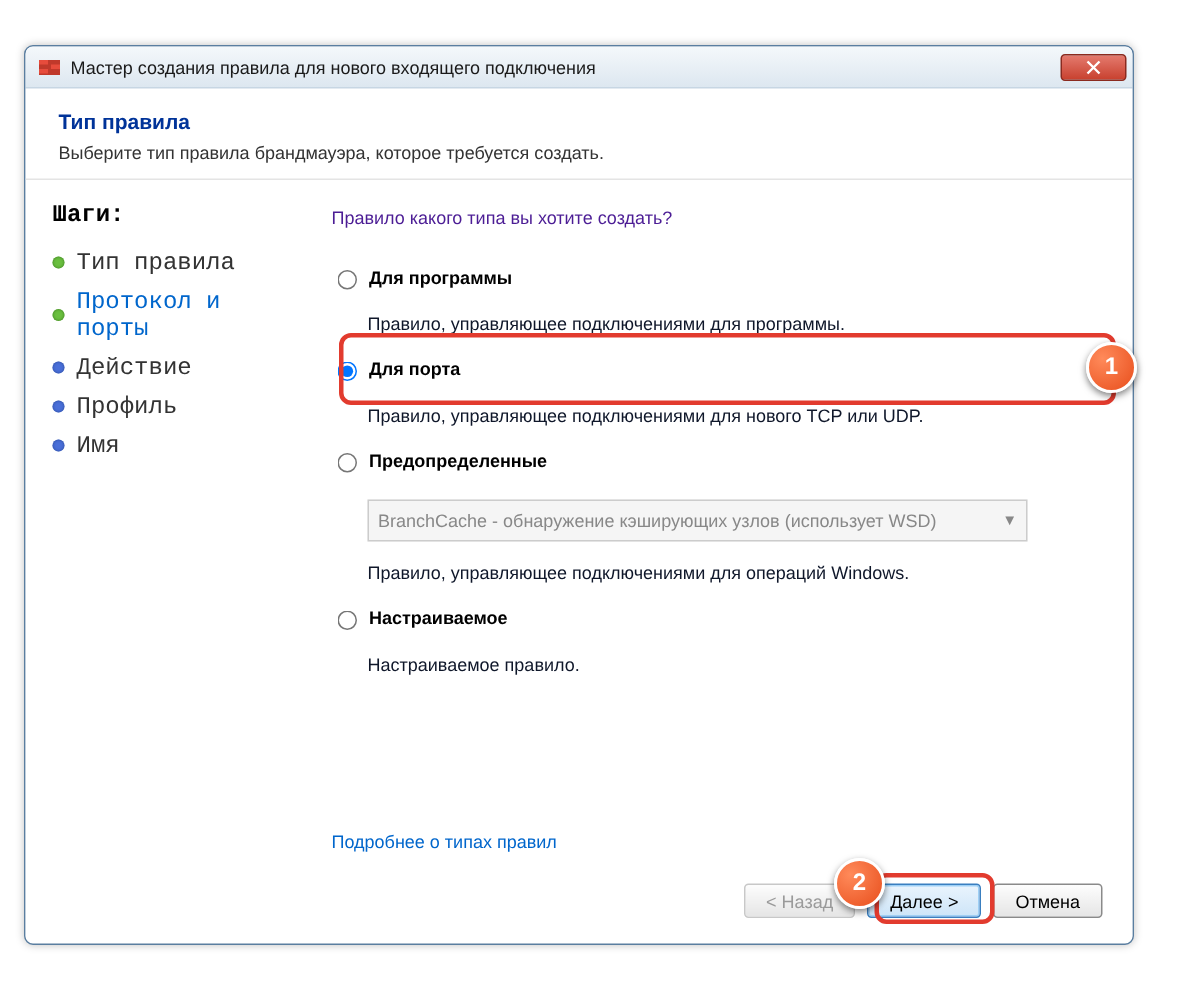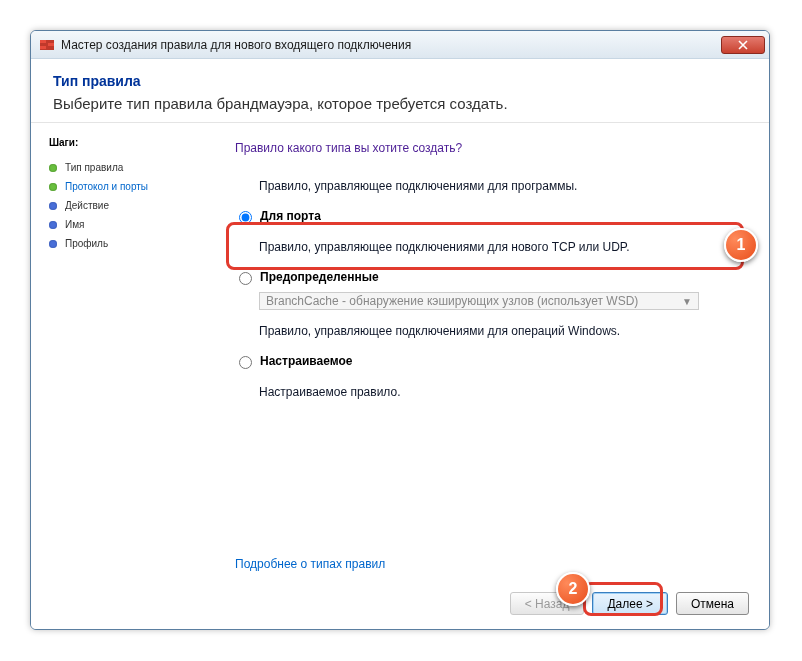--- a/index.html
+++ b/index.html
@@ -7,21 +7,21 @@
     font-family: "Segoe UI", Tahoma, sans-serif;
     font-size: 12px;
     background: #fff;
     width: 802px;
     height: 661px;
     position: relative;
     color: #000;
   }
   .window {
     position: absolute;
-    left: 30px; top: 30px;
+    left: 16px; top: 30px;
     width: 740px; height: 600px;
     border: 1px solid #5a7ea0;
     border-radius: 6px;
     background: #fff;
     box-shadow: 0 0 6px rgba(0,0,0,0.25);
     overflow: hidden;
   }
   .titlebar {
     height: 28px;
     background: linear-gradient(#f4f8fb, #dde7f0);
@@ -57,32 +57,33 @@
     border-bottom: 1px solid #e4e4e4;
     background: #fff;
   }
   .header-area .page-title {
     font-size: 14px;
     font-weight: bold;
     color: #003399;
     margin-bottom: 6px;
   }
   .header-area .page-subtitle {
-    font-size: 15px;
+    font-size: 12px;
     color: #333;
   }
   .body-area {
     display: flex;
     height: calc(100% - 28px - 64px);
     background: #fff;
   }
   .sidebar {
     width: 180px;
     padding: 14px 10px 10px 18px;
-    font-size: 10px;
+    font-size: 16px;
+    font-family: Liberation Mono, monospace;
   }
   .sidebar .steps-label {
     font-weight: bold;
     margin-bottom: 10px;
   }
   .step-item {
     display: flex;
     align-items: center;
     padding: 4px 0;
     color: #333;
@@ -143,23 +144,23 @@
     font-weight: bold;
     font-size: 16px;
     display: flex;
     align-items: center;
     justify-content: center;
     z-index: 50;
   }
   .marker-1 { left: 724px; top: 228px; }
   .marker-2 { left: 556px; top: 572px; }
   .predef-select {
-    margin: 5px 0 4px 24px;
+    margin: 16px 0 4px 24px;
     width: 440px;
-    height: 18px;
+    height: 28px;
     border: 1px solid #ccc;
     background: #f5f5f5;
     color: #888;
     padding: 2px 6px;
     display: flex;
     align-items: center;
     justify-content: space-between;
   }
   .predef-select .chev { color: #888; font-size: 10px; }
   .link-area {
@@ -241,31 +242,35 @@
       <div class="step-item active">
         <span class="step-bullet green"></span>
         <span>Протокол и порты</span>
       </div>
       <div class="step-item">
         <span class="step-bullet blue"></span>
         <span>Действие</span>
       </div>
       <div class="step-item">
         <span class="step-bullet blue"></span>
-        <span>Имя</span>
+        <span>Профиль</span>
       </div>
       <div class="step-item">
         <span class="step-bullet blue"></span>
-        <span>Профиль</span>
+        <span>Имя</span>
       </div>
     </div>
 
     <div class="content">
       <div class="prompt">Правило какого типа вы хотите создать?</div>
 
+      <div class="option-row">
+        <input type="radio" name="ruletype" style="">
+        <span class="option-label">Для программы</span>
+      </div>
       <div class="option-desc">Правило, управляющее подключениями для программы.</div>
 
       <div class="option-row">
         <input type="radio" name="ruletype" checked="" style="">
         <span class="option-label">Для порта</span>
       </div>
       <div class="option-desc">Правило, управляющее подключениями для нового TCP или UDP.</div>
 
       <div class="option-row">
         <input type="radio" name="ruletype" style="">

